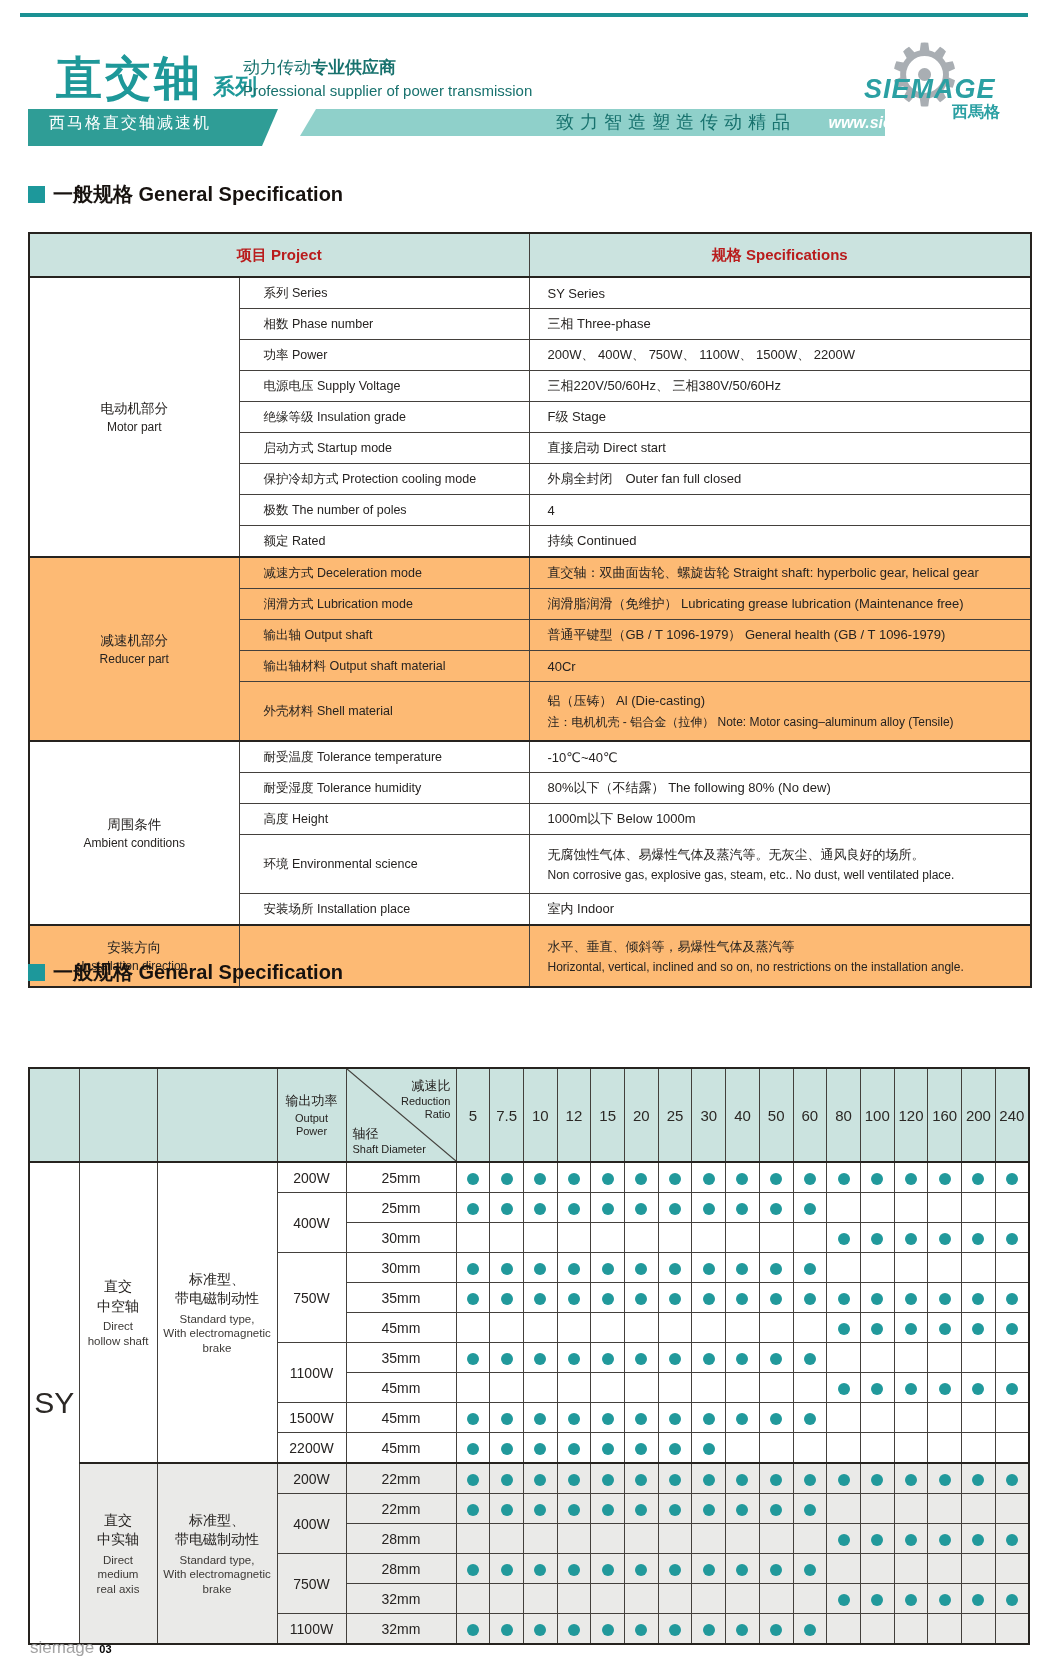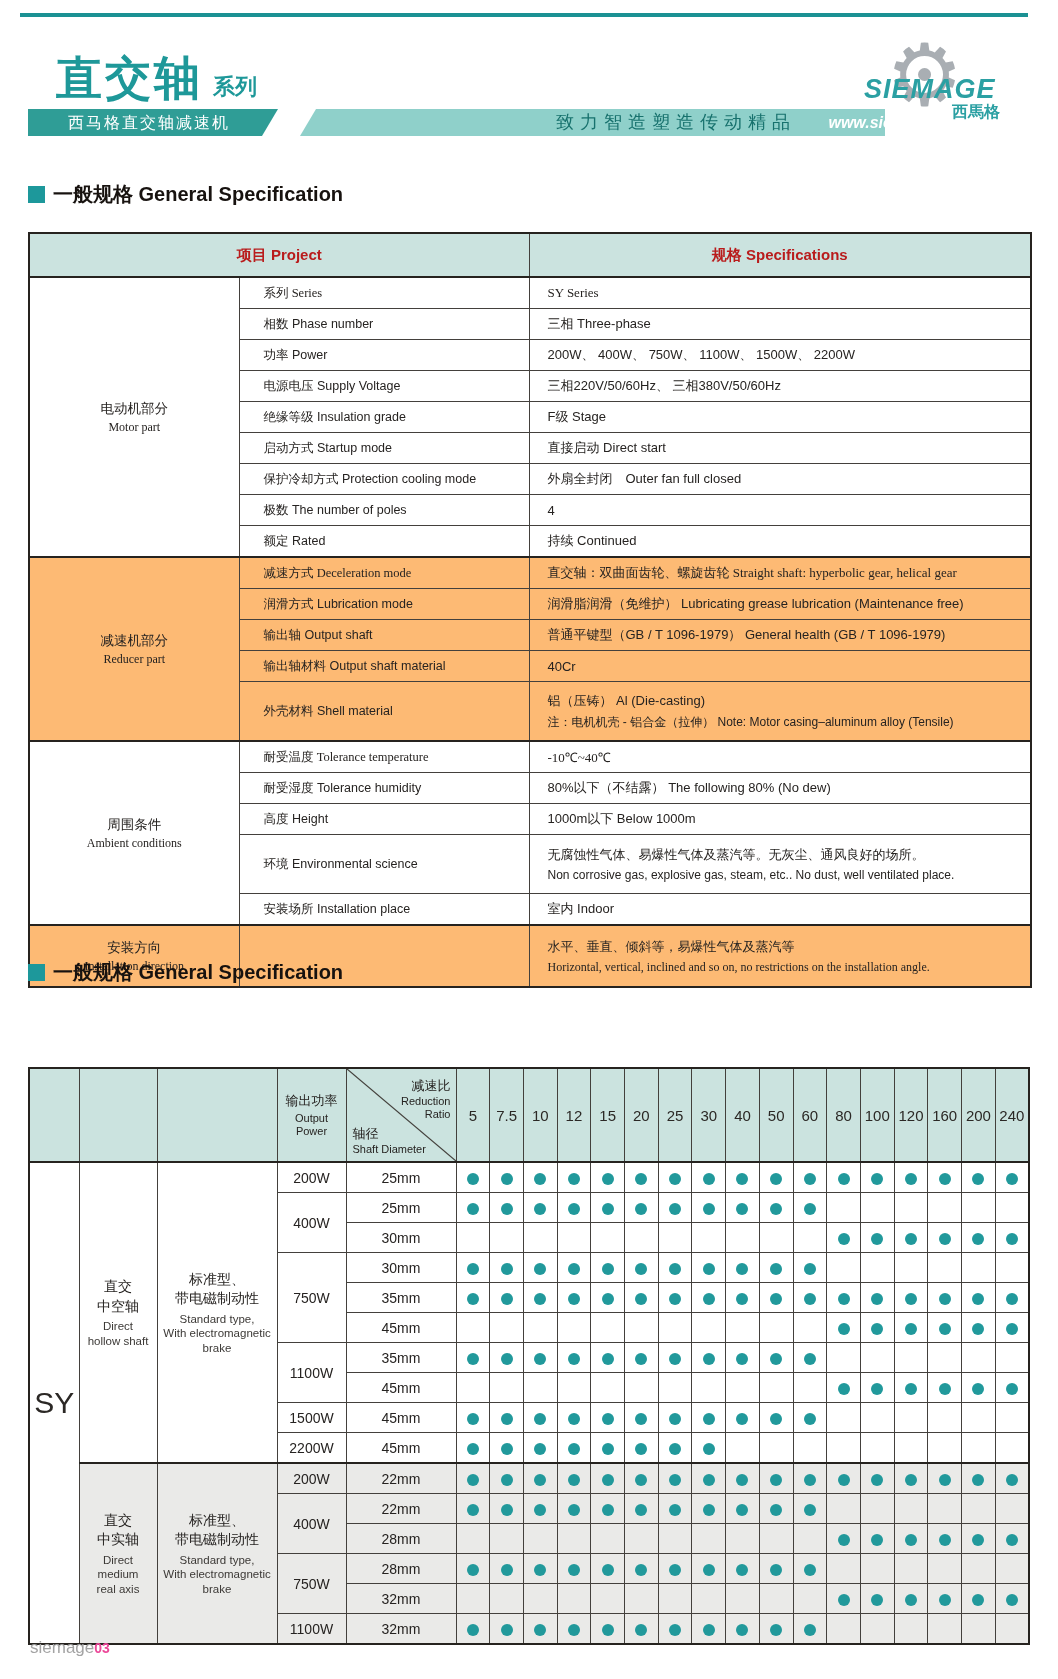--- a/index.html
+++ b/index.html
@@ -8,23 +8,23 @@
 
   
   .top-rule{position:absolute;left:20px;top:13px;width:1008px;height:4px;background:#1b9193;}
   .title-block{position:absolute;left:56px;top:48px;white-space:nowrap;}
   .title-cn{font-size:46px;font-weight:bold;color:#1e9899;letter-spacing:3px;}
   .title-suffix{font-size:22px;font-weight:bold;color:#1e9899;margin-left:10px;}
   .slogan{position:absolute;left:243px;top:56px;color:#17716d;}
   .slogan-cn{font-size:17px;}
   .slogan-cn b{font-weight:bold;}
   .slogan-en{font-size:15px;margin-top:3px;}
-  .banner-dark{position:absolute;left:28px;top:109px;width:250px;height:27px;background:#2f9d96;
+  .banner-dark{position:absolute;left:28px;top:109px;width:250px;height:37px;background:#2f9d96;
     clip-path:polygon(0 0,100% 0,calc(100% - 16px) 100%,0 100%);
-    color:#fff;font-size:16px;line-height:27px;padding-left:40px;box-sizing:border-box;letter-spacing:2px;}
+    color:#fff;font-size:16px;line-height:27px;padding-left:21px;box-sizing:border-box;letter-spacing:2px;}
   .banner-light{position:absolute;left:300px;top:109px;width:585px;height:27px;background:#8fd0ca;
     clip-path:polygon(16px 0,100% 0,100% 100%,0 100%);line-height:27px;white-space:nowrap;}
   .banner-mid{color:#17716d;font-size:18px;letter-spacing:6px;margin-left:256px;}
   .banner-url{color:#fff;font-size:16px;font-weight:bold;font-style:italic;margin-left:28px;letter-spacing:0;}
   .logo{position:absolute;left:860px;top:36px;width:180px;height:100px;}
   .gear{position:absolute;left:26px;top:-4px;font-size:86px;color:#a9aeb3;line-height:1;}
   .logo-text{position:absolute;left:4px;top:38px;font-size:27px;font-weight:bold;font-style:italic;
     color:#2ba0a3;letter-spacing:1px;}
   .logo-cn{position:absolute;left:92px;top:66px;font-size:16px;font-weight:bold;color:#2ba0a3;
     font-family:"Liberation Serif","DejaVu Serif",serif;}
@@ -39,21 +39,21 @@
   td,th{border:1px solid #43403c;overflow:hidden;}
   .spec-wrap{position:absolute;left:28px;top:232px;}
   .matrix-wrap{position:absolute;left:28px;top:1067px;}
   table{border:2px solid #26231f;}
   thead th{background:#cbe3df;border-bottom:2px solid #26231f;}
 
   
   .spec-table thead th{height:40px;font-size:15px;font-weight:bold;color:#b91c1c;}
   .spec-table td{height:28px;font-size:12.5px;background:#fff;}
   .spec-table tr.shaded td{background:#fdba74;}
-  .spec-table tr.group-start td{border-top:2px solid #26231f;font-family:Liberation Serif, serif;}
+  .spec-table tr.group-start td{border-top:2px solid #26231f;}
   .spec-table td.cat{text-align:center;}
   .cat-cn{font-size:13.5px;} .cat-en{font-size:12px;margin-top:2px;}
   .spec-table td.item{padding-left:24px;}
   .spec-table td.val{padding-left:18px;font-size:13px;}
   .v2{font-size:12px;margin-top:4px;}
   tr.tall td{height:56px;}
   tr.xtall td{height:58px;}
 
   
   .matrix-table thead th{height:90px;font-weight:normal;}
@@ -70,33 +70,37 @@
   .diag-bot .cn{font-size:13px;} .diag-bot .en{font-size:11px;}
   td.sy{font-size:30px;color:#2b2825;}
   td.typec,td.stdc{white-space:pre-line;}
   td.typec .cn,td.stdc .cn{font-size:14px;line-height:1.4;}
   td.typec .en,td.stdc .en{font-size:11.5px;line-height:1.25;margin-top:3px;color:#3c3936;}
   td.power{font-size:14px;} td.shaft{font-size:14px;}
   .dot{display:inline-block;width:12px;height:12px;border-radius:50%;background:#21999b;vertical-align:middle;}
 
   
   .footer{position:absolute;left:30px;top:1638px;font-size:17px;color:#a3a3a3;}
-  .footer .pg{color:#ec4899;font-weight:bold;font-size:14px;}
+  .footer .pg{color:#000000;font-weight:bold;font-size:11px;margin-left:5px;}
 </style>
 </head>
 <body>
 
 <div class="page">
 
   <div class="top-rule"></div>
 
   <div class="title-block">
     <span class="title-cn">直交轴</span><span class="title-suffix">系列</span>
   </div>
 
+  <div class="slogan">
+    <div class="slogan-cn"><span>动力传动</span><b>专业供应商</b></div>
+    <div class="slogan-en">Professional supplier of power transmission</div>
+  </div>
 
   <div class="banner-dark">西马格直交轴减速机</div>
   <div class="banner-light">
     <span class="banner-mid">致力智造塑造传动精品</span>
     <span class="banner-url">www.siemage.com</span>
   </div>
 
   <div class="logo">
     <span class="gear">⚙</span>
     <span class="logo-text">SIEMAGE</span>

